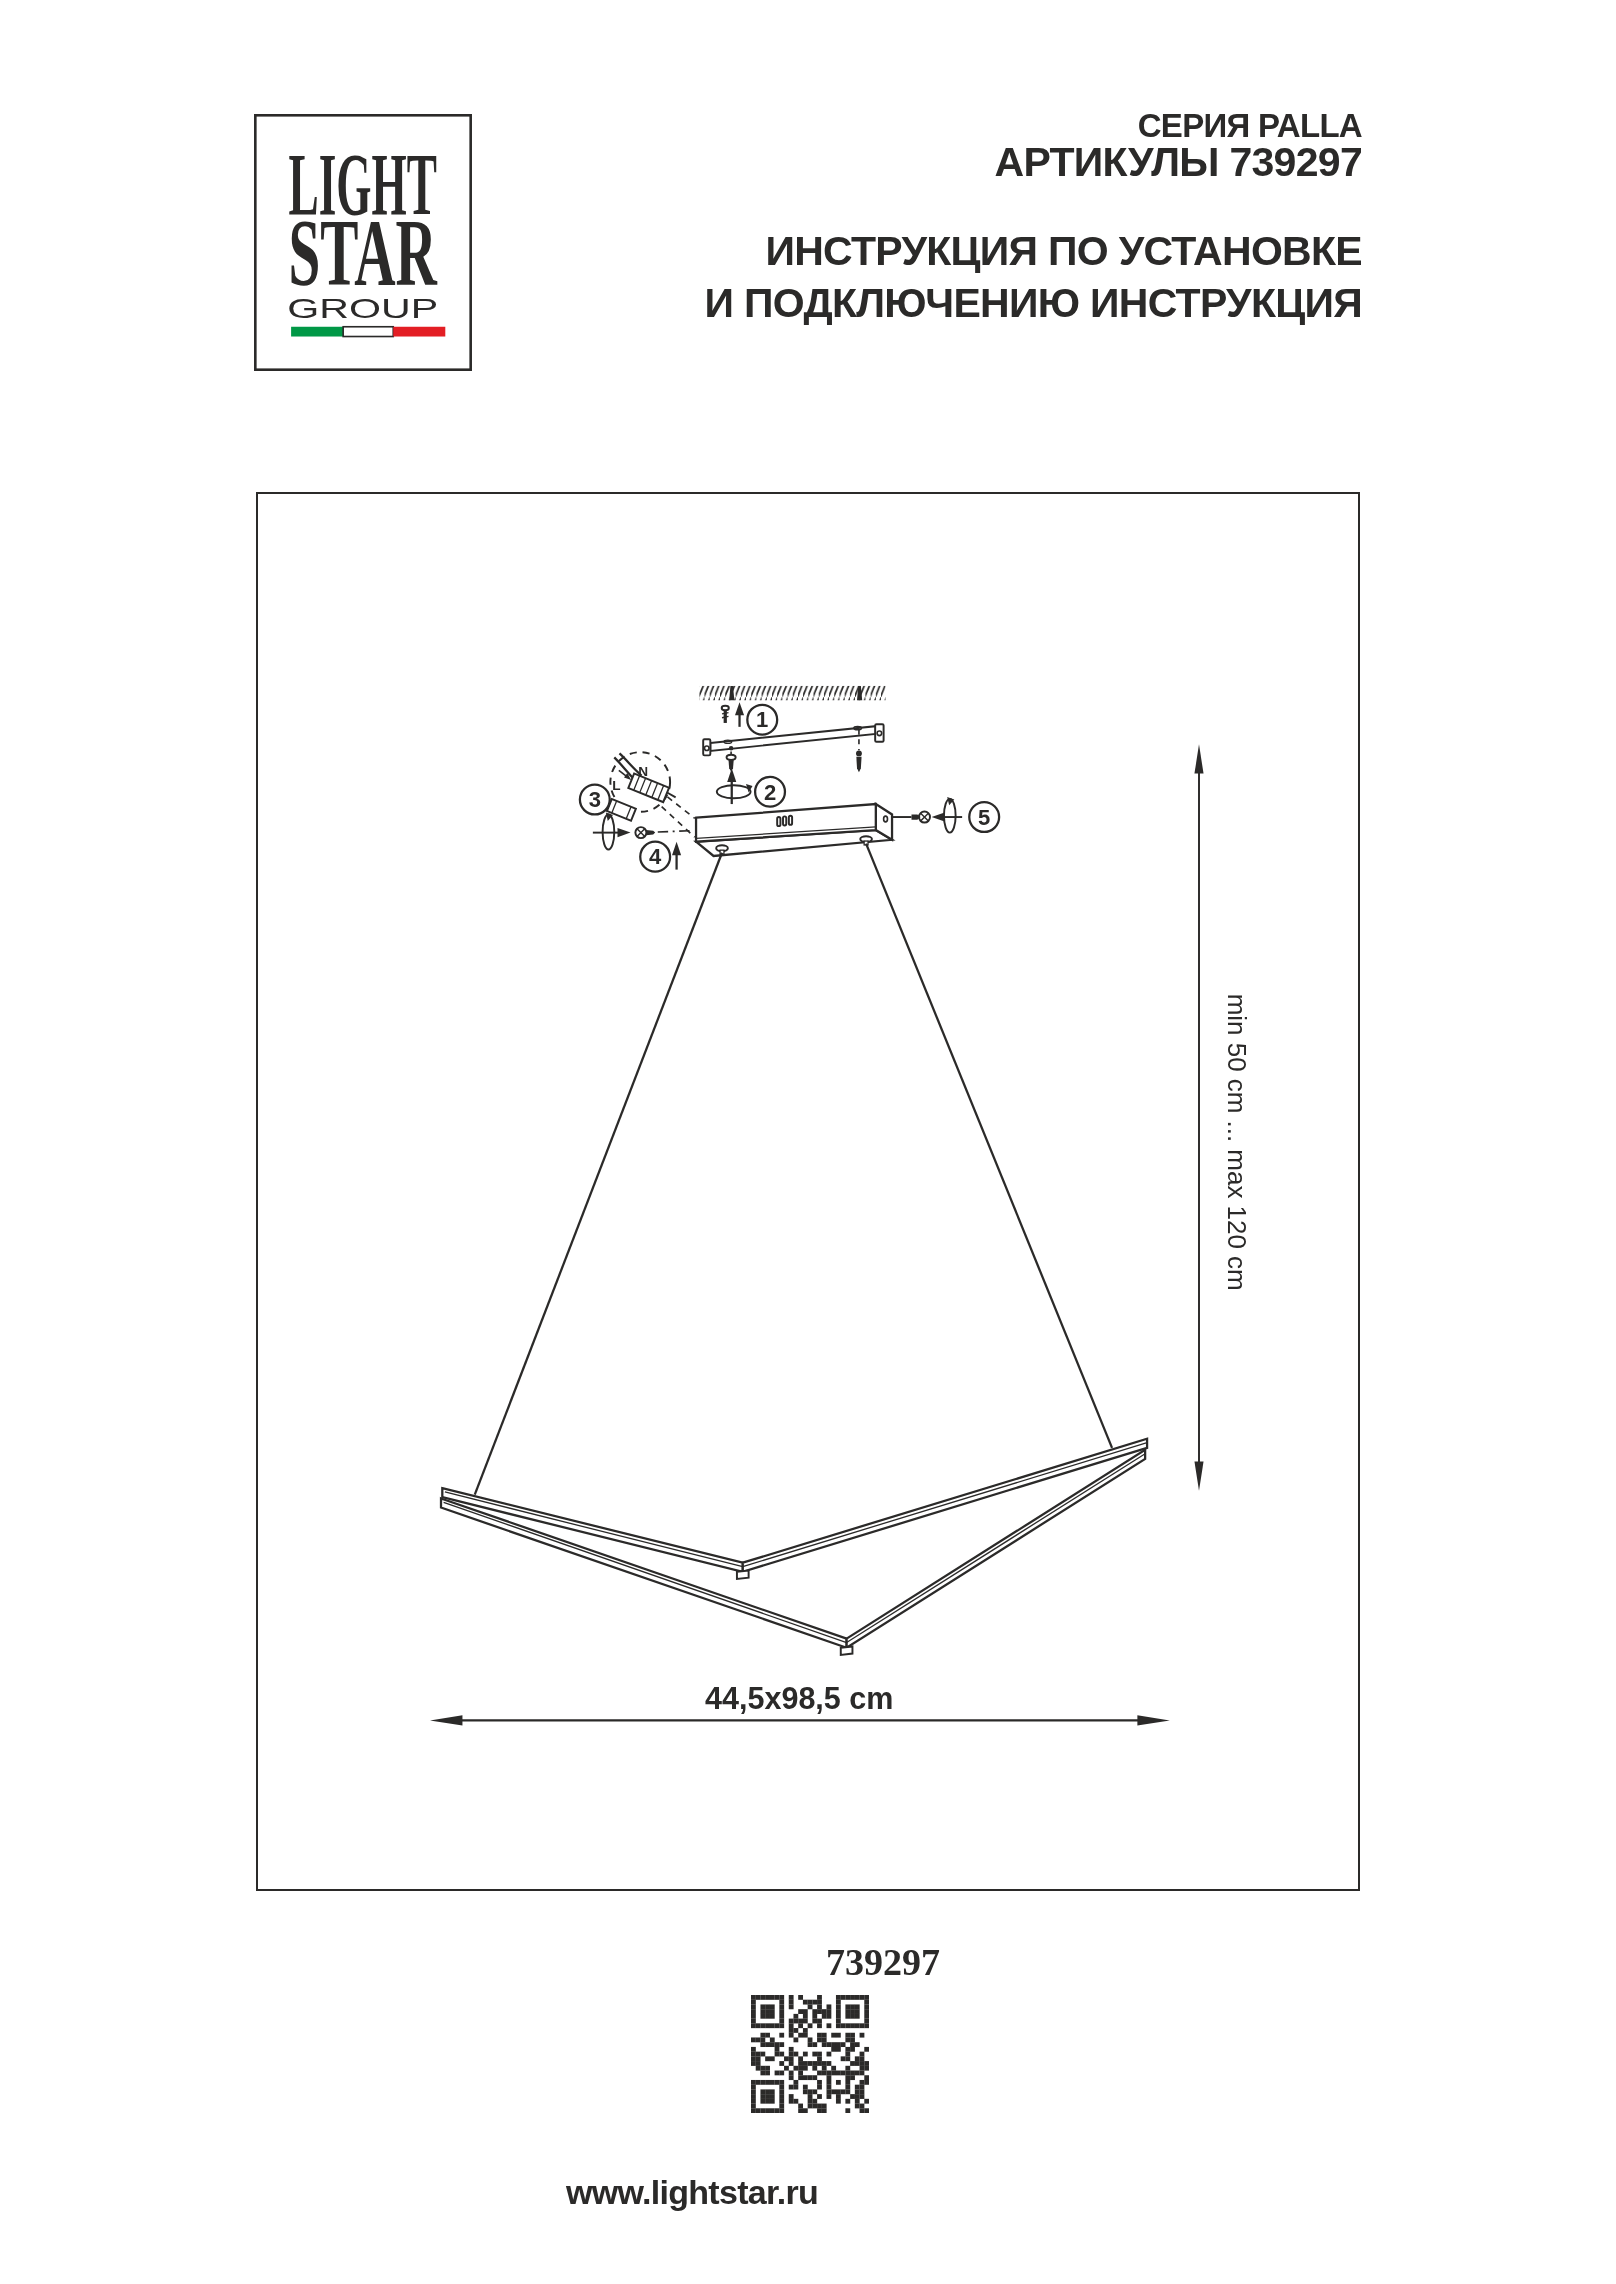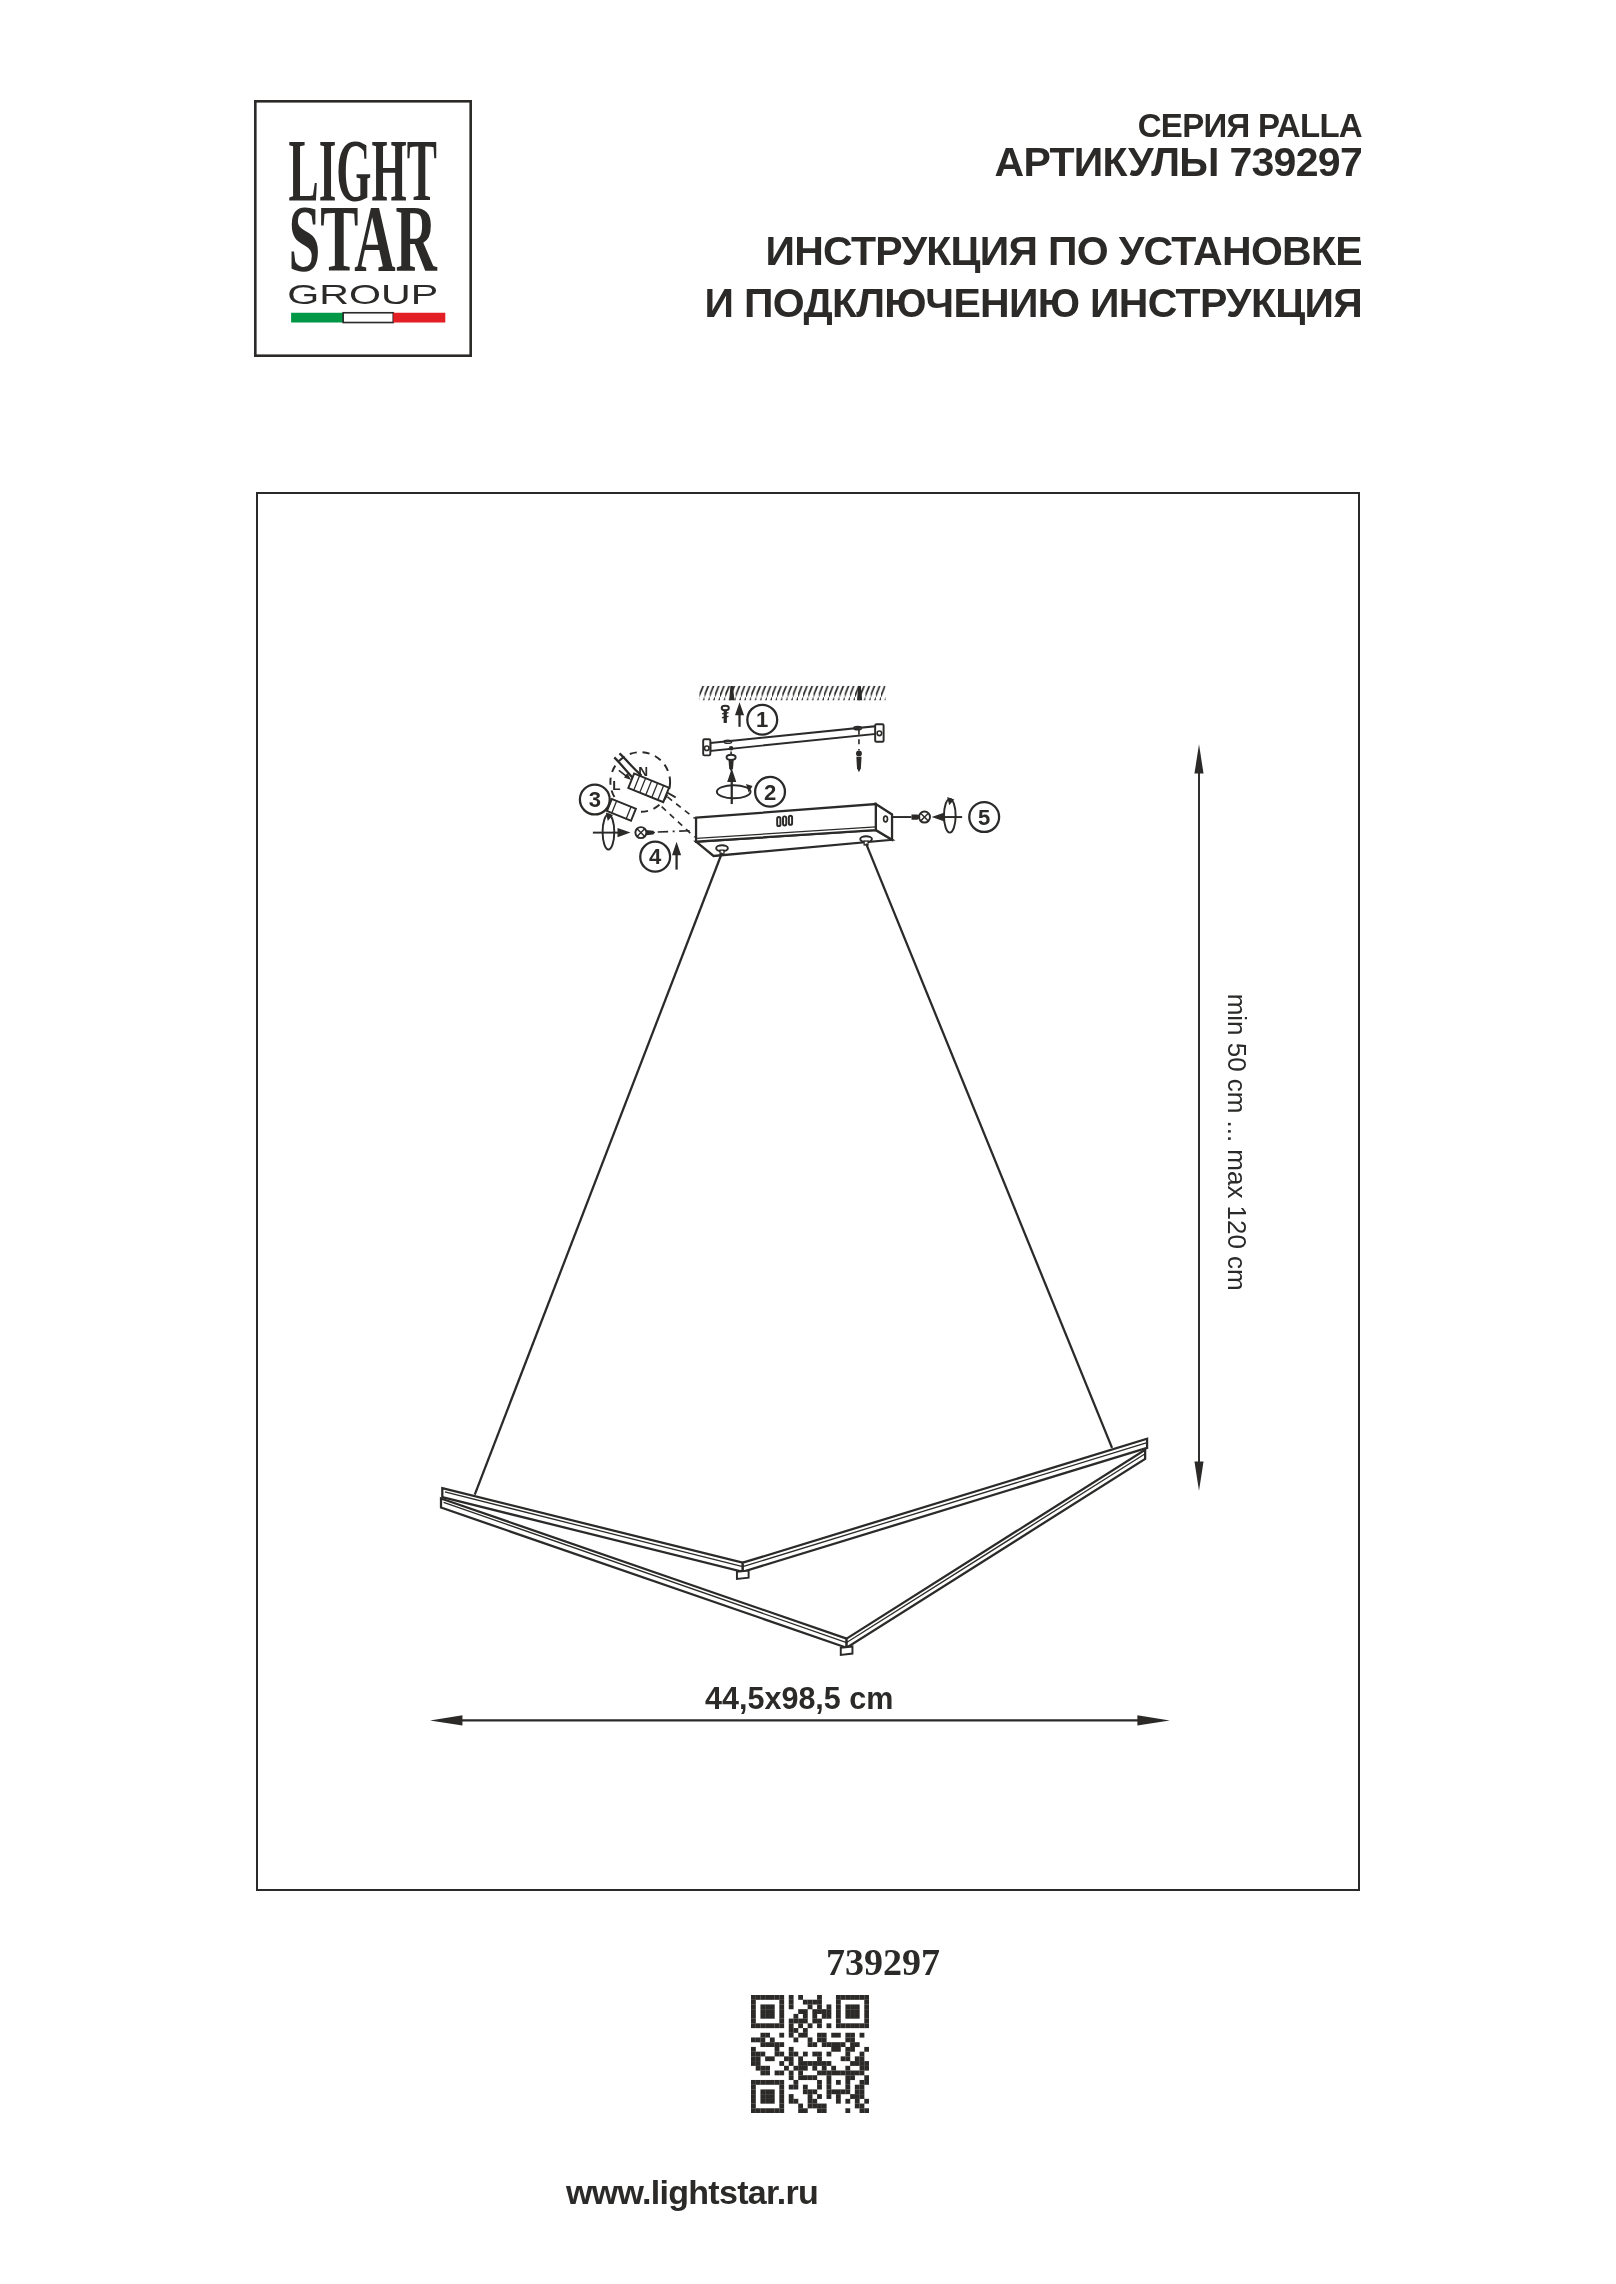--- a/index.html
+++ b/index.html
@@ -6,21 +6,21 @@
   .page{
     position:relative;
     width:1616px;height:2284px;
     background:#ffffff;
     font-family:"Liberation Sans", sans-serif;
     color:#2b2a29;
     overflow:hidden;
   }
   
   .logo{
-    position:absolute;left:254px;top:100px;width:218px;height:257px;
+    position:absolute;left:254px;top:114px;width:218px;height:257px;
   }
   .header-text{
     position:absolute;top:109px;left:586px;right:254px;
     text-align:right;
     font-weight:bold;
     letter-spacing:-0.7px;
     line-height:1;
   }
   .header-text .h-line{white-space:nowrap;}
   .ht-series{font-size:33px;}

